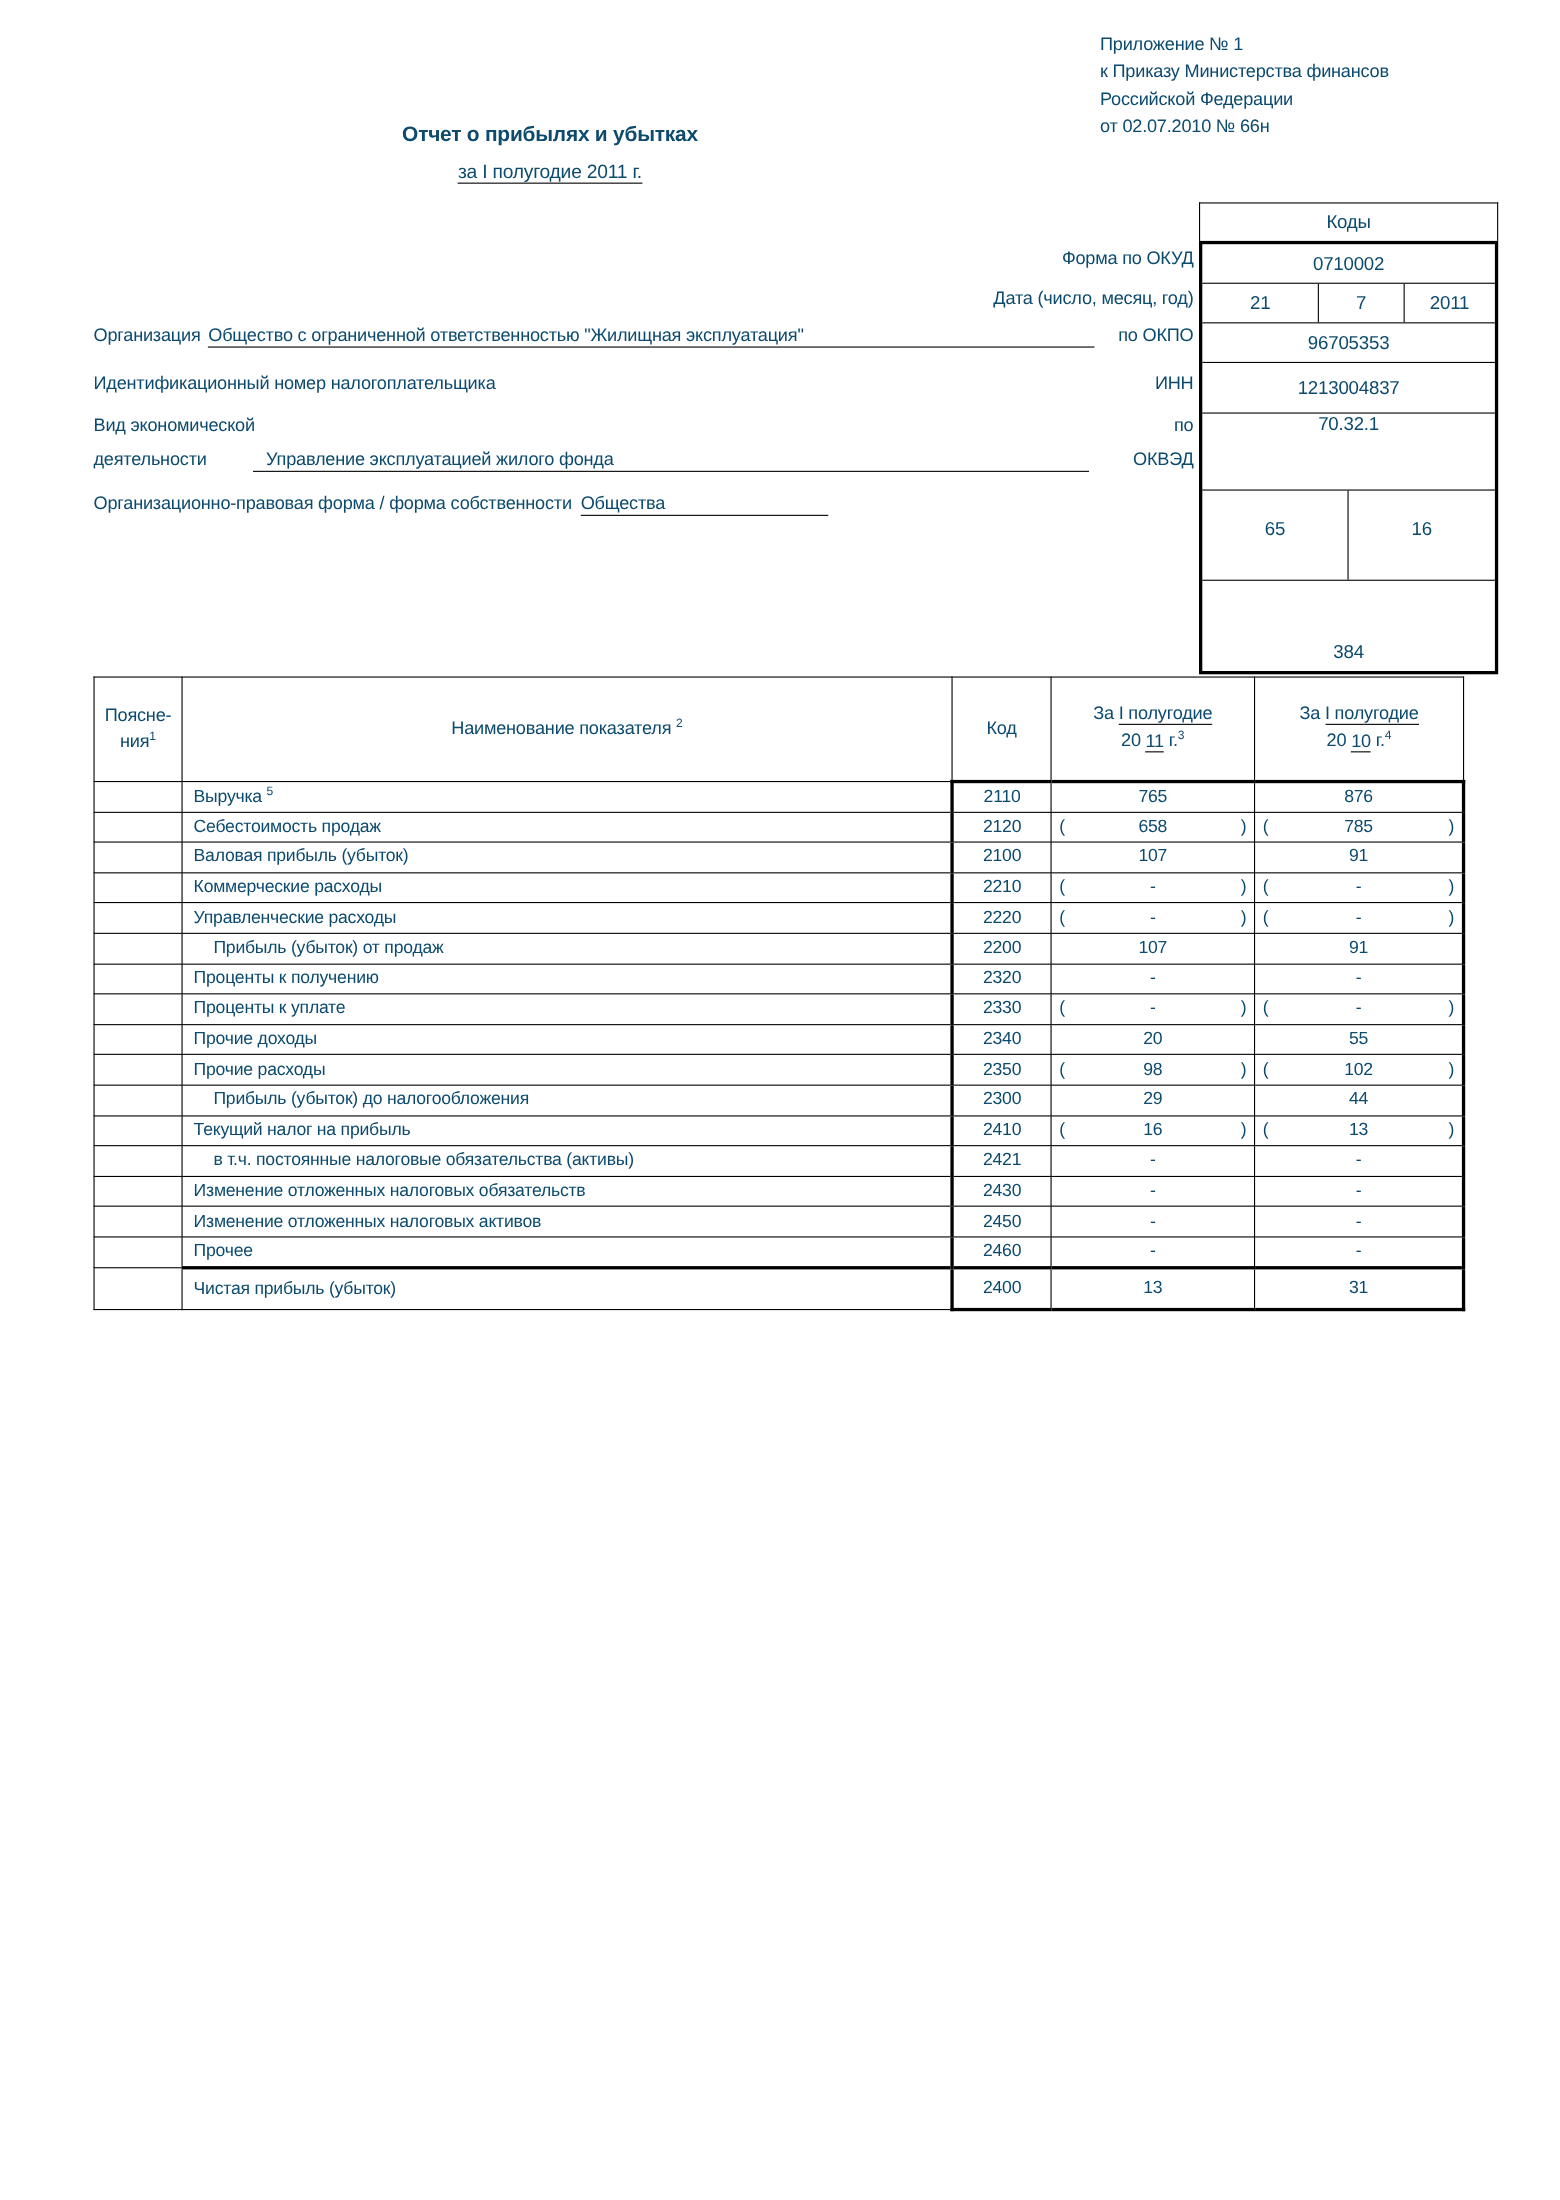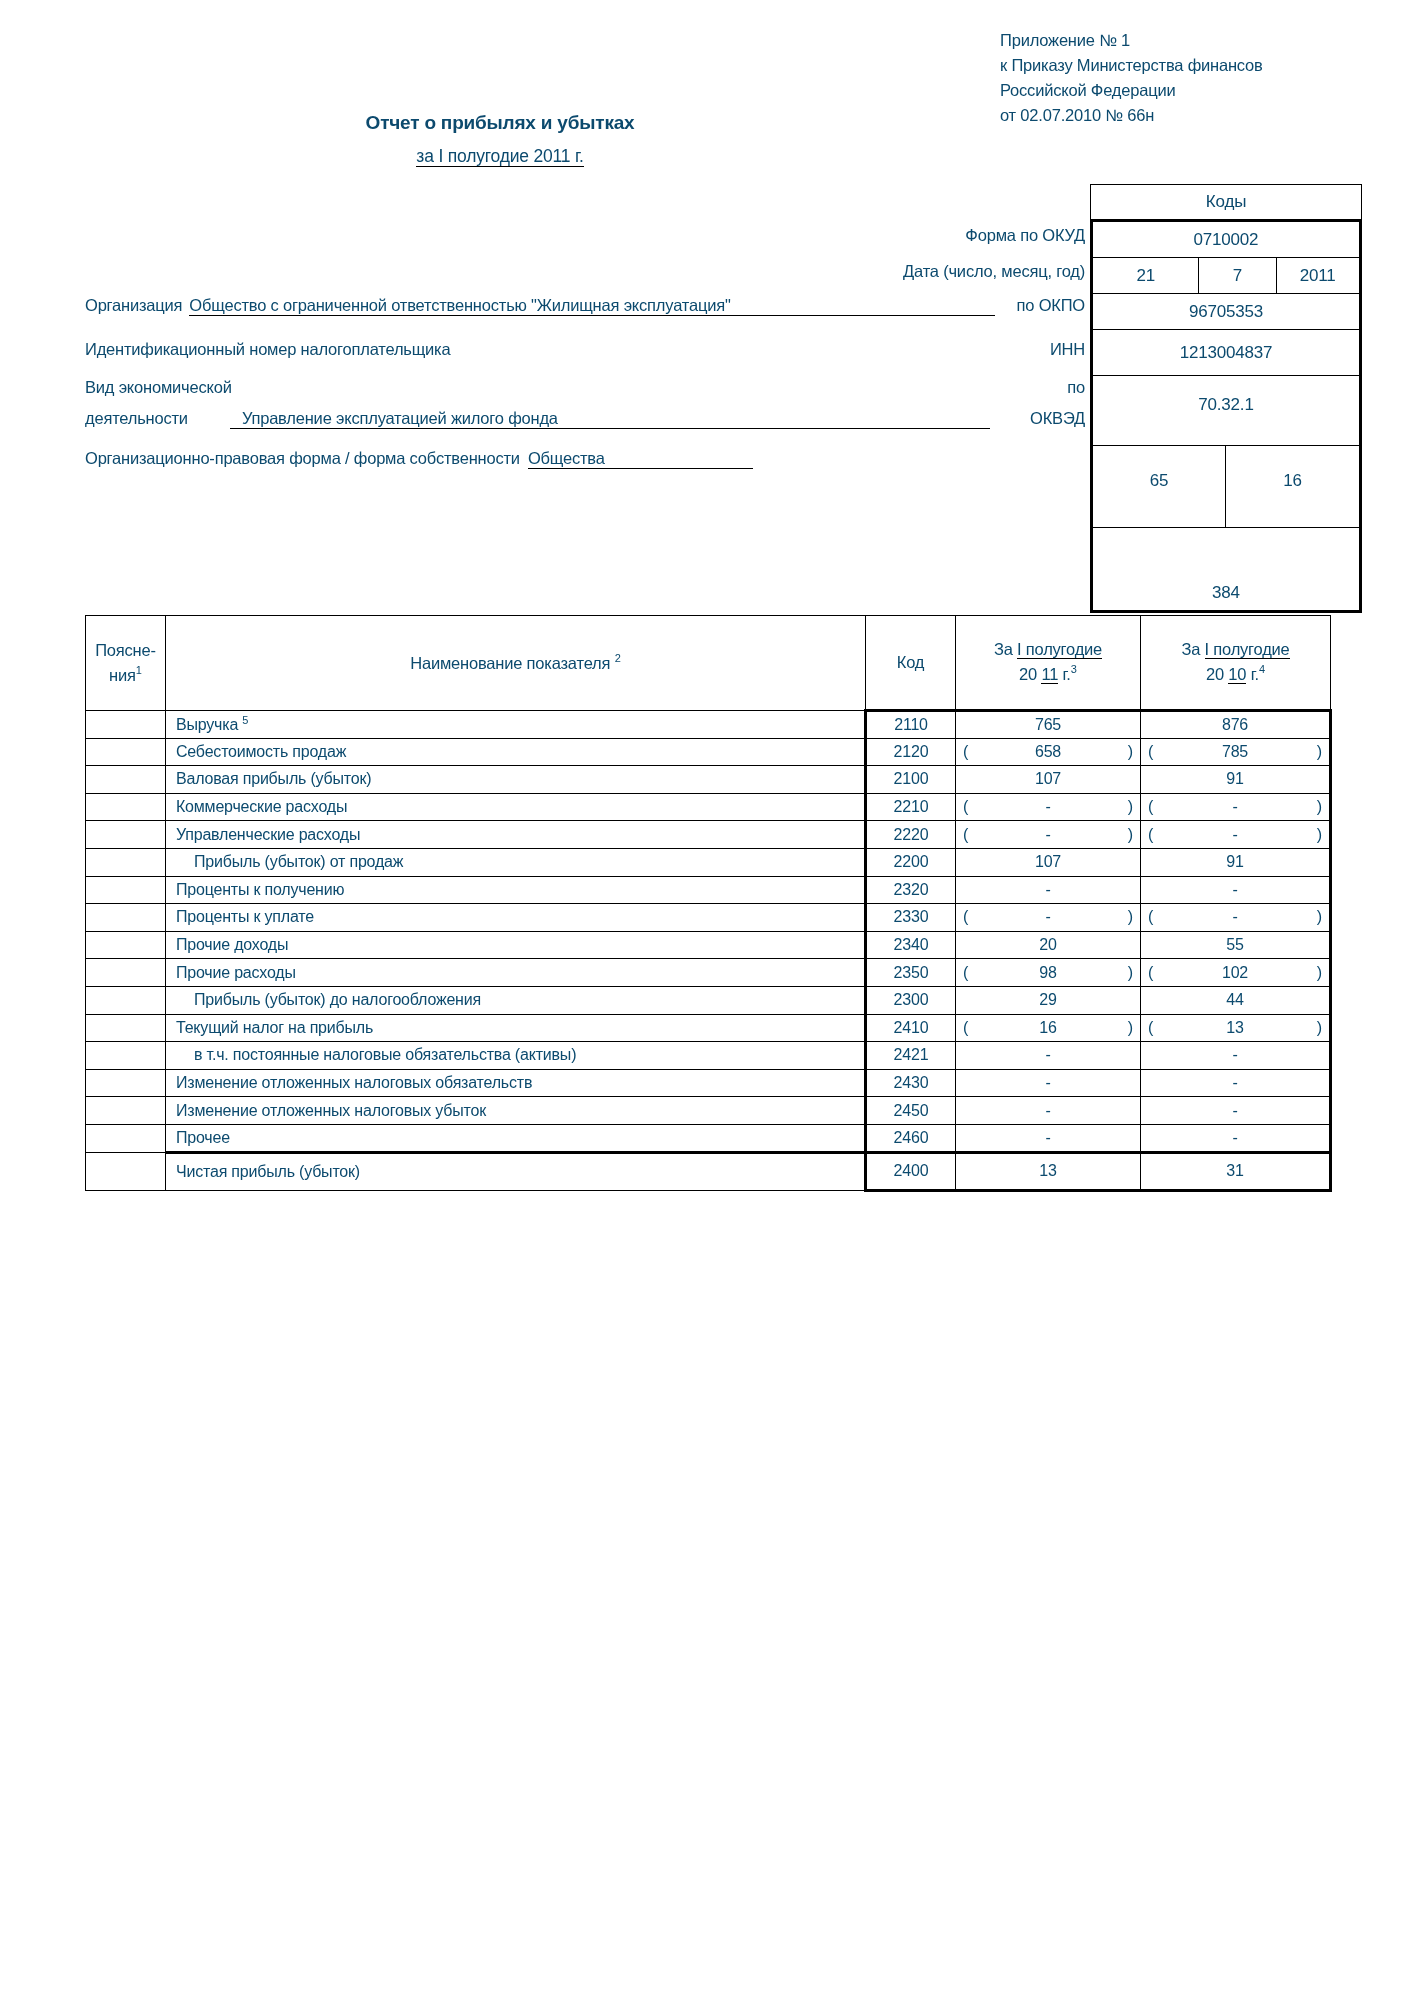--- a/index.html
+++ b/index.html
@@ -22,21 +22,21 @@
   
   .codes-head{left:1090px;top:184px;width:272px;height:35px;border:1.5px solid #000;border-bottom:none;
     display:flex;align-items:center;justify-content:center;font-size:17px;box-sizing:border-box;}
   .codes-body{left:1090px;top:219px;width:272px;border:3px solid #000;box-sizing:border-box;}
   .crow{border-bottom:1px solid #000;display:flex;align-items:center;justify-content:center;
     font-size:17px;box-sizing:border-box;}
   .crow:last-child{border-bottom:none;margin-top:48px;}
   .crow .ccell{display:flex;align-items:center;justify-content:center;height:100%;box-sizing:border-box;}
   .crow .sep{border-right:1px solid #000;}
   .h36{height:36px;}.h46{height:46px;}.h70{height:70px;}.h82{height:82px;}.h34{height:34px;}
-  .low{align-items:center;padding-bottom:12px;}
+  .low{align-items:flex-start;padding-bottom:12px;}
   
   .rtable{position:absolute;left:85px;top:615px;border-collapse:collapse;table-layout:fixed;font-size:16px;}
   .rtable th,.rtable td{border:1px solid #000;padding:0;box-sizing:border-box;}
   .rtable th{font-weight:normal;height:95px;vertical-align:middle;text-align:center;font-size:16.5px;line-height:1.45;}
   .rtable td{height:27.6px;vertical-align:middle;font-size:16px;}
   .c-name{text-align:left;padding-left:10px!important;}
   .c-name.ind{padding-left:28px!important;}
   .c-code{text-align:center;}
   .c-val{text-align:center;}
   .parwrap{display:flex;align-items:center;justify-content:space-between;padding:0 7px;height:100%;}
@@ -344,21 +344,21 @@
     <tr>
       <td class="c-expl"></td>
       <td class="c-name">Изменение отложенных налоговых обязательств</td>
       <td class="c-code tkL">2430</td>
       <td class="c-val">-</td>
       <td class="c-val tkR">-</td>
     </tr>
 
     <tr>
       <td class="c-expl"></td>
-      <td class="c-name">Изменение отложенных налоговых убыток</td>
+      <td class="c-name">Изменение отложенных налоговых активов</td>
       <td class="c-code tkL">2450</td>
       <td class="c-val">-</td>
       <td class="c-val tkR">-</td>
     </tr>
 
     <tr>
       <td class="c-expl"></td>
       <td class="c-name">Прочее</td>
       <td class="c-code tkL">2460</td>
       <td class="c-val">-</td>

